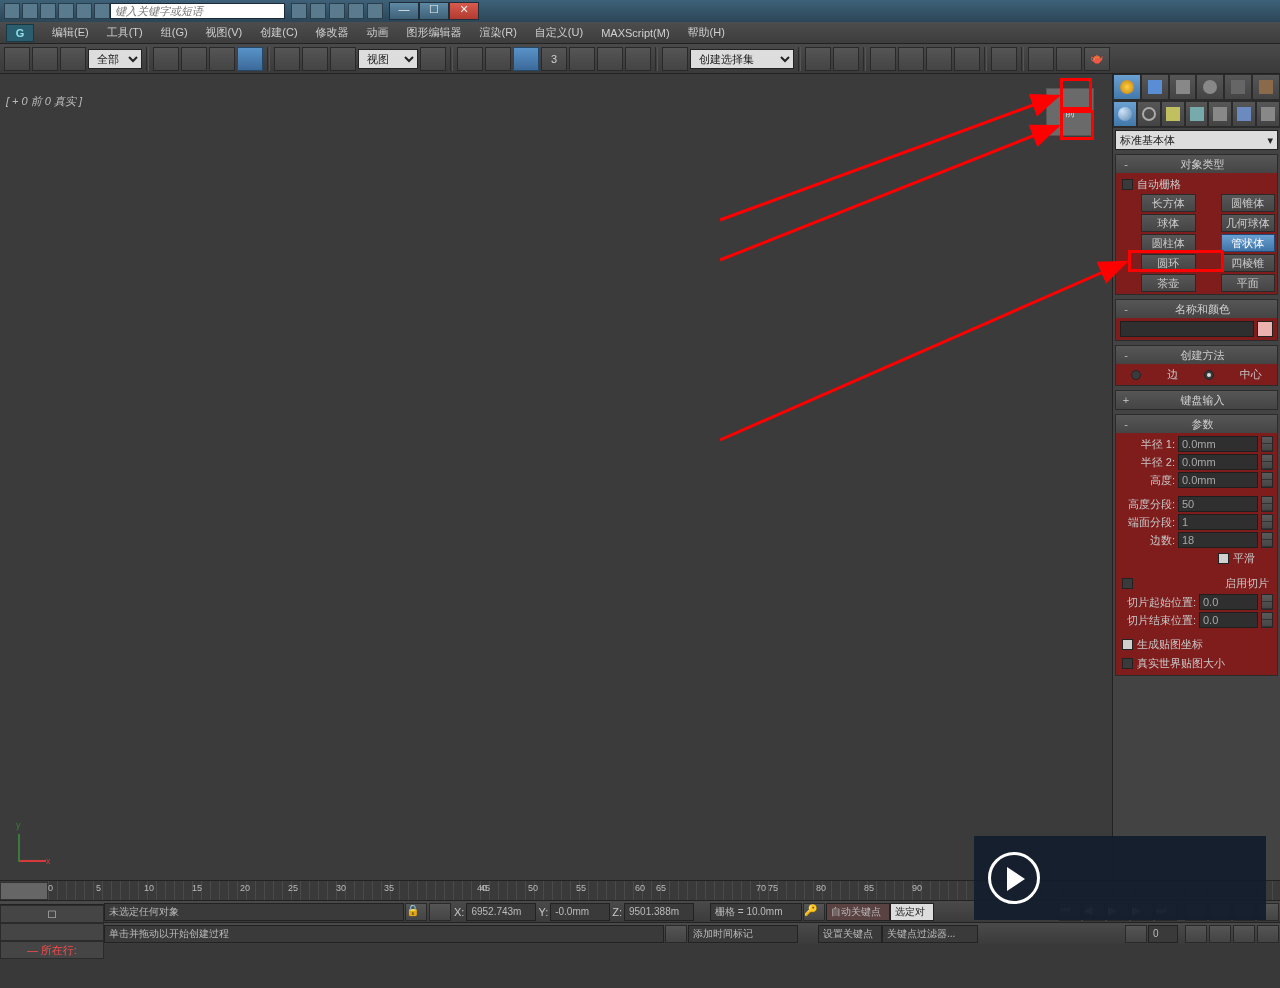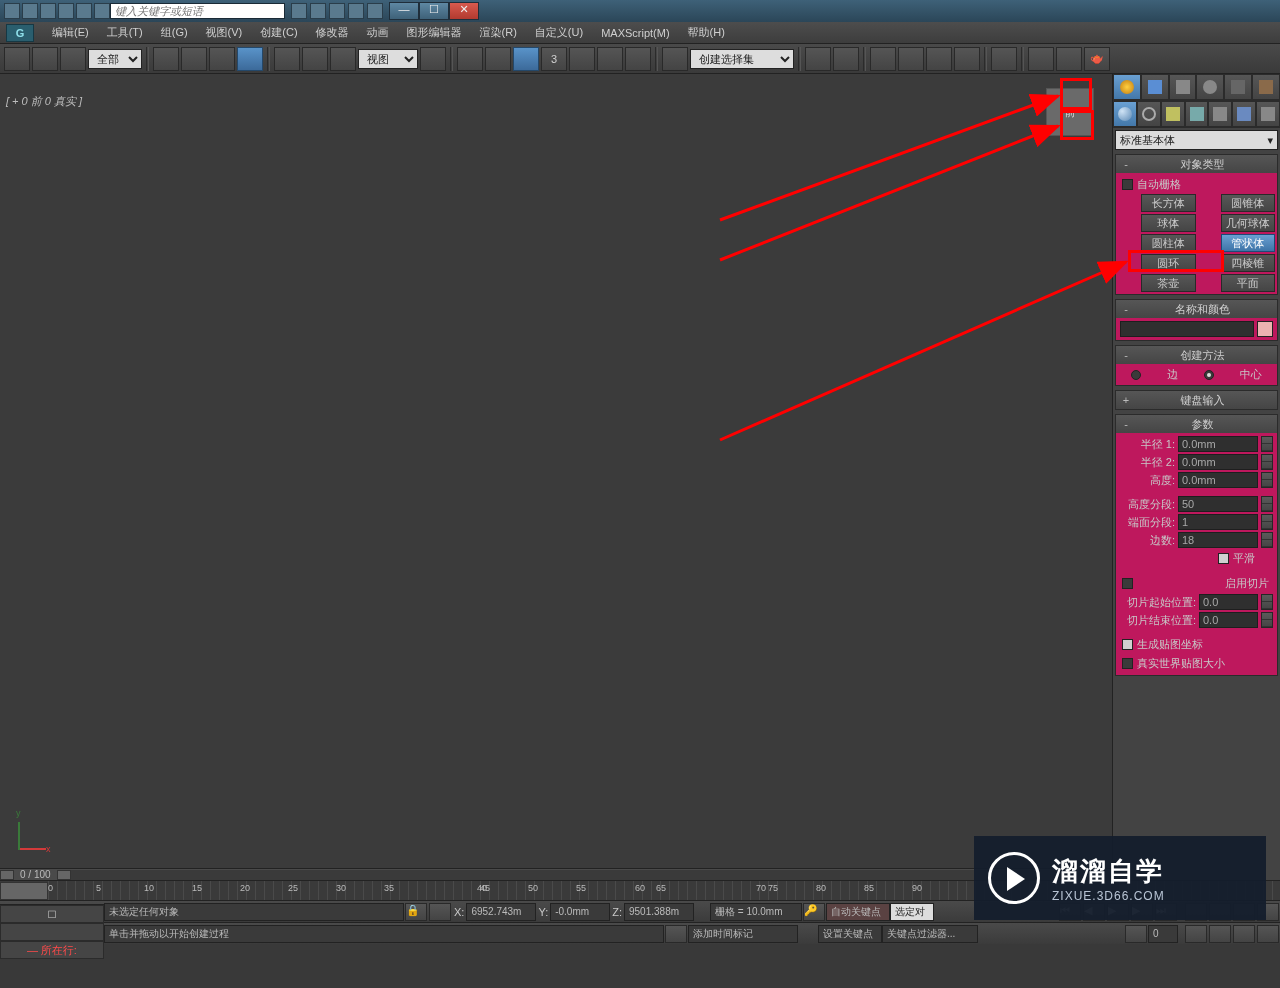--- a/index.html
+++ b/index.html
@@ -42,21 +42,21 @@
 .cmdpanel { width:168px; background:#434343; border-left:1px solid #222; display:flex; flex-direction:column;}
 .cprow{display:flex;height:27px;border-bottom:1px solid #2b2b2b;}
 .cptab{flex:1;background:linear-gradient(#565656,#444);border:1px solid #2b2b2b;display:flex;align-items:center;justify-content:center;}
 .cptab.active{background:linear-gradient(#6aa0d2,#4378aa);}
 .cptab .ic{width:14px;height:14px;}
 .cpcombo{height:20px;background:#ddd;color:#222;margin:2px;border:1px solid #222;padding:0 4px;display:flex;align-items:center;justify-content:space-between;}
 .rollout{margin:2px;border:1px solid #2b2b2b;}
 .rollhead{height:18px;background:linear-gradient(#565656,#454545);display:flex;align-items:center;padding:0 4px;color:#d0d0d0;}
 .rollhead .pm{width:12px;text-align:center;color:#bbb;}
 .rollhead .ttl{flex:1;text-align:center;}
-.rollbody{background:#be185d;padding:2px;}
+.rollbody{background:#7f1d1d;padding:2px;}
 .chkrow{display:flex;align-items:center;gap:4px;padding:2px 4px;color:#c8c8c8;}
 .chk{width:11px;height:11px;background:#3a3a3a;border:1px solid #222;display:inline-block;}
 .chk.on{background:#d0d0d0;}
 .grid2{display:grid;grid-template-columns:1fr 1fr;gap:2px;}
 .btn3d{height:18px;background:linear-gradient(#575757,#454545);border:1px solid #292929;display:flex;align-items:center;justify-content:center;color:#cdcdcd;margin-left:23px;}
 .btn3d.sel{background:linear-gradient(#6aa0d2,#3e74a8);color:#fff;border-color:#1d4a75;}
 .txtfld{height:16px;background:#2f2f2f;border:1px solid #1e1e1e;color:#a8a8a8;padding:0 3px;flex:1;min-width:0;}
 .spin{width:12px;height:16px;background:linear-gradient(#5a5a5a,#444);border:1px solid #262626;display:flex;flex-direction:column;}
 .spin div{flex:1;border-bottom:1px solid #333;}
 .prow{display:flex;align-items:center;gap:3px;padding:1px 2px;color:#c8c8c8;}
@@ -182,26 +182,20 @@
       <div class="label">[ + 0 前 0 真实 ]</div>
       <div class="viewcube-box">
           <span>前</span>
         </div>
       <div class="gizmo">
         <div class="xa"></div>
           <div class="ya"></div>
         <span class="lbl" style="left:28px;bottom:-4px;color:#d43a3a">x</span>
         <span class="lbl" style="left:-2px;top:-12px;color:#3a7a3a">y</span>
       </div>
-    </div>
-    <div class="hscroll">
-      <div class="arr"></div>
-      <span class="cnt">0 / 100</span>
-      <div class="arr"></div>
-      <div class="track"></div>
     </div>
   </div>
 
   <div class="cmdpanel">
     <div class="cprow">
       <div class="cptab active">
           <div class="ic" style="background:radial-gradient(circle,#ffd040,#c07a10);border-radius:50%"></div>
         </div>
       <div class="cptab">
           <div class="ic" style="background:#5a8ed4"></div>
@@ -486,17 +480,13 @@
         <path d="M0,0 L10,4 L0,8 Z" fill="#ff0000"></path>
       </marker>
     </defs>
   <line x1="720" y1="220" x2="1058" y2="96" stroke="#ff0000" stroke-width="3" marker-end="url(#ah)"></line>
   <line x1="720" y1="260" x2="1058" y2="126" stroke="#ff0000" stroke-width="3" marker-end="url(#ah)"></line>
   <line x1="720" y1="440" x2="1126" y2="262" stroke="#ff0000" stroke-width="3" marker-end="url(#ah)"></line>
 </svg>
 
 <div class="watermark">
   <div class="play"></div>
-  <div class="txt">
-    <span class="big">溜溜自学</span>
-    <span class="sm">ZIXUE.3D66.COM</span>
-  </div>
 </div>
 
 </body></html>

